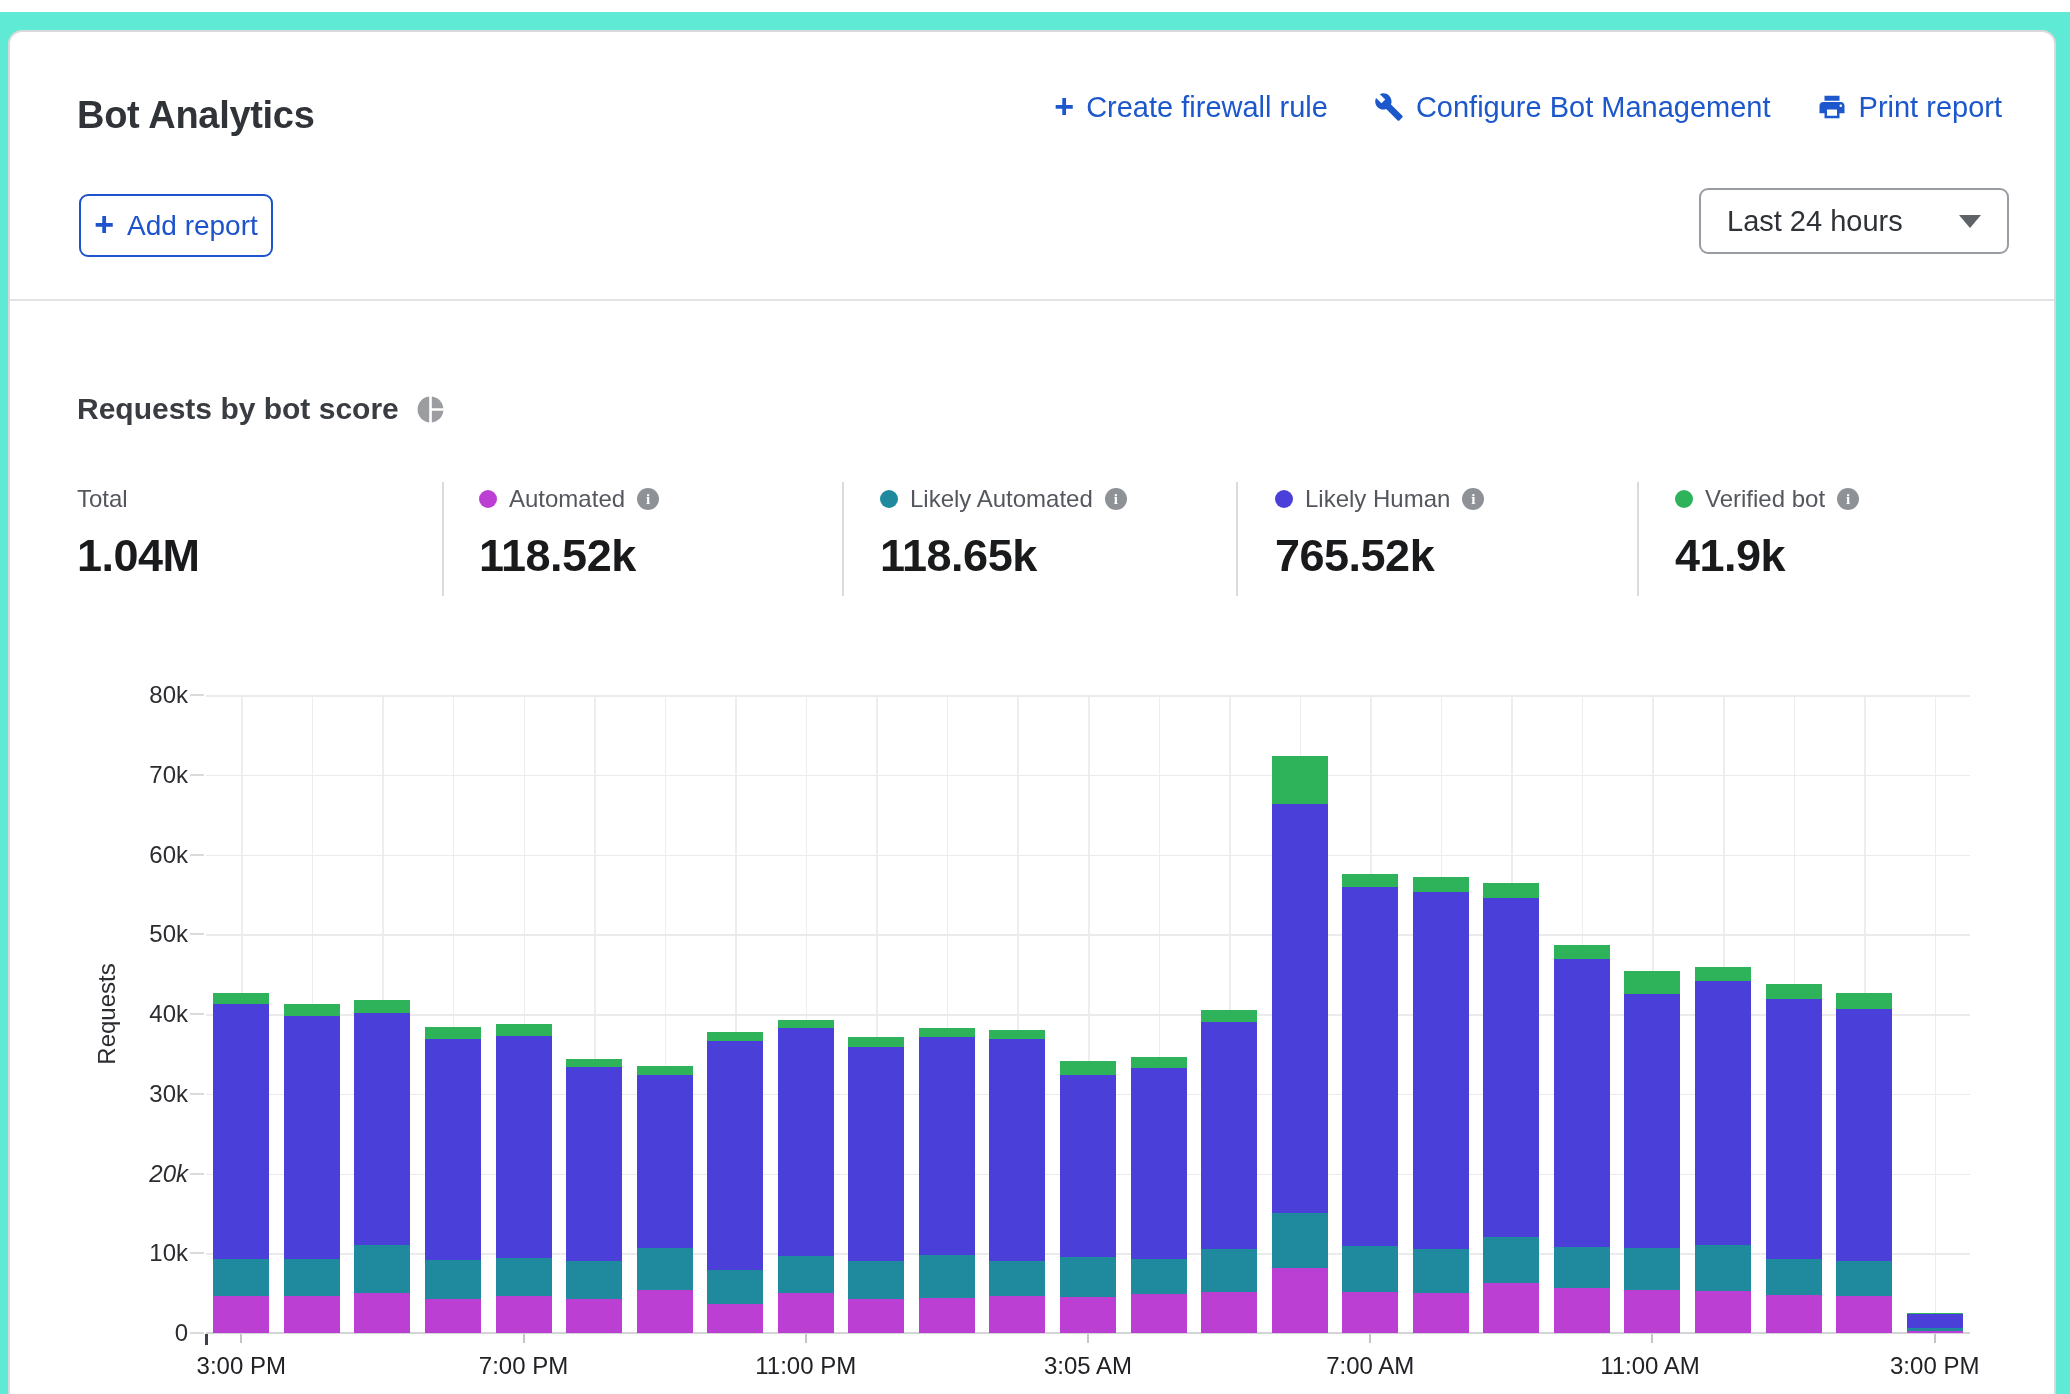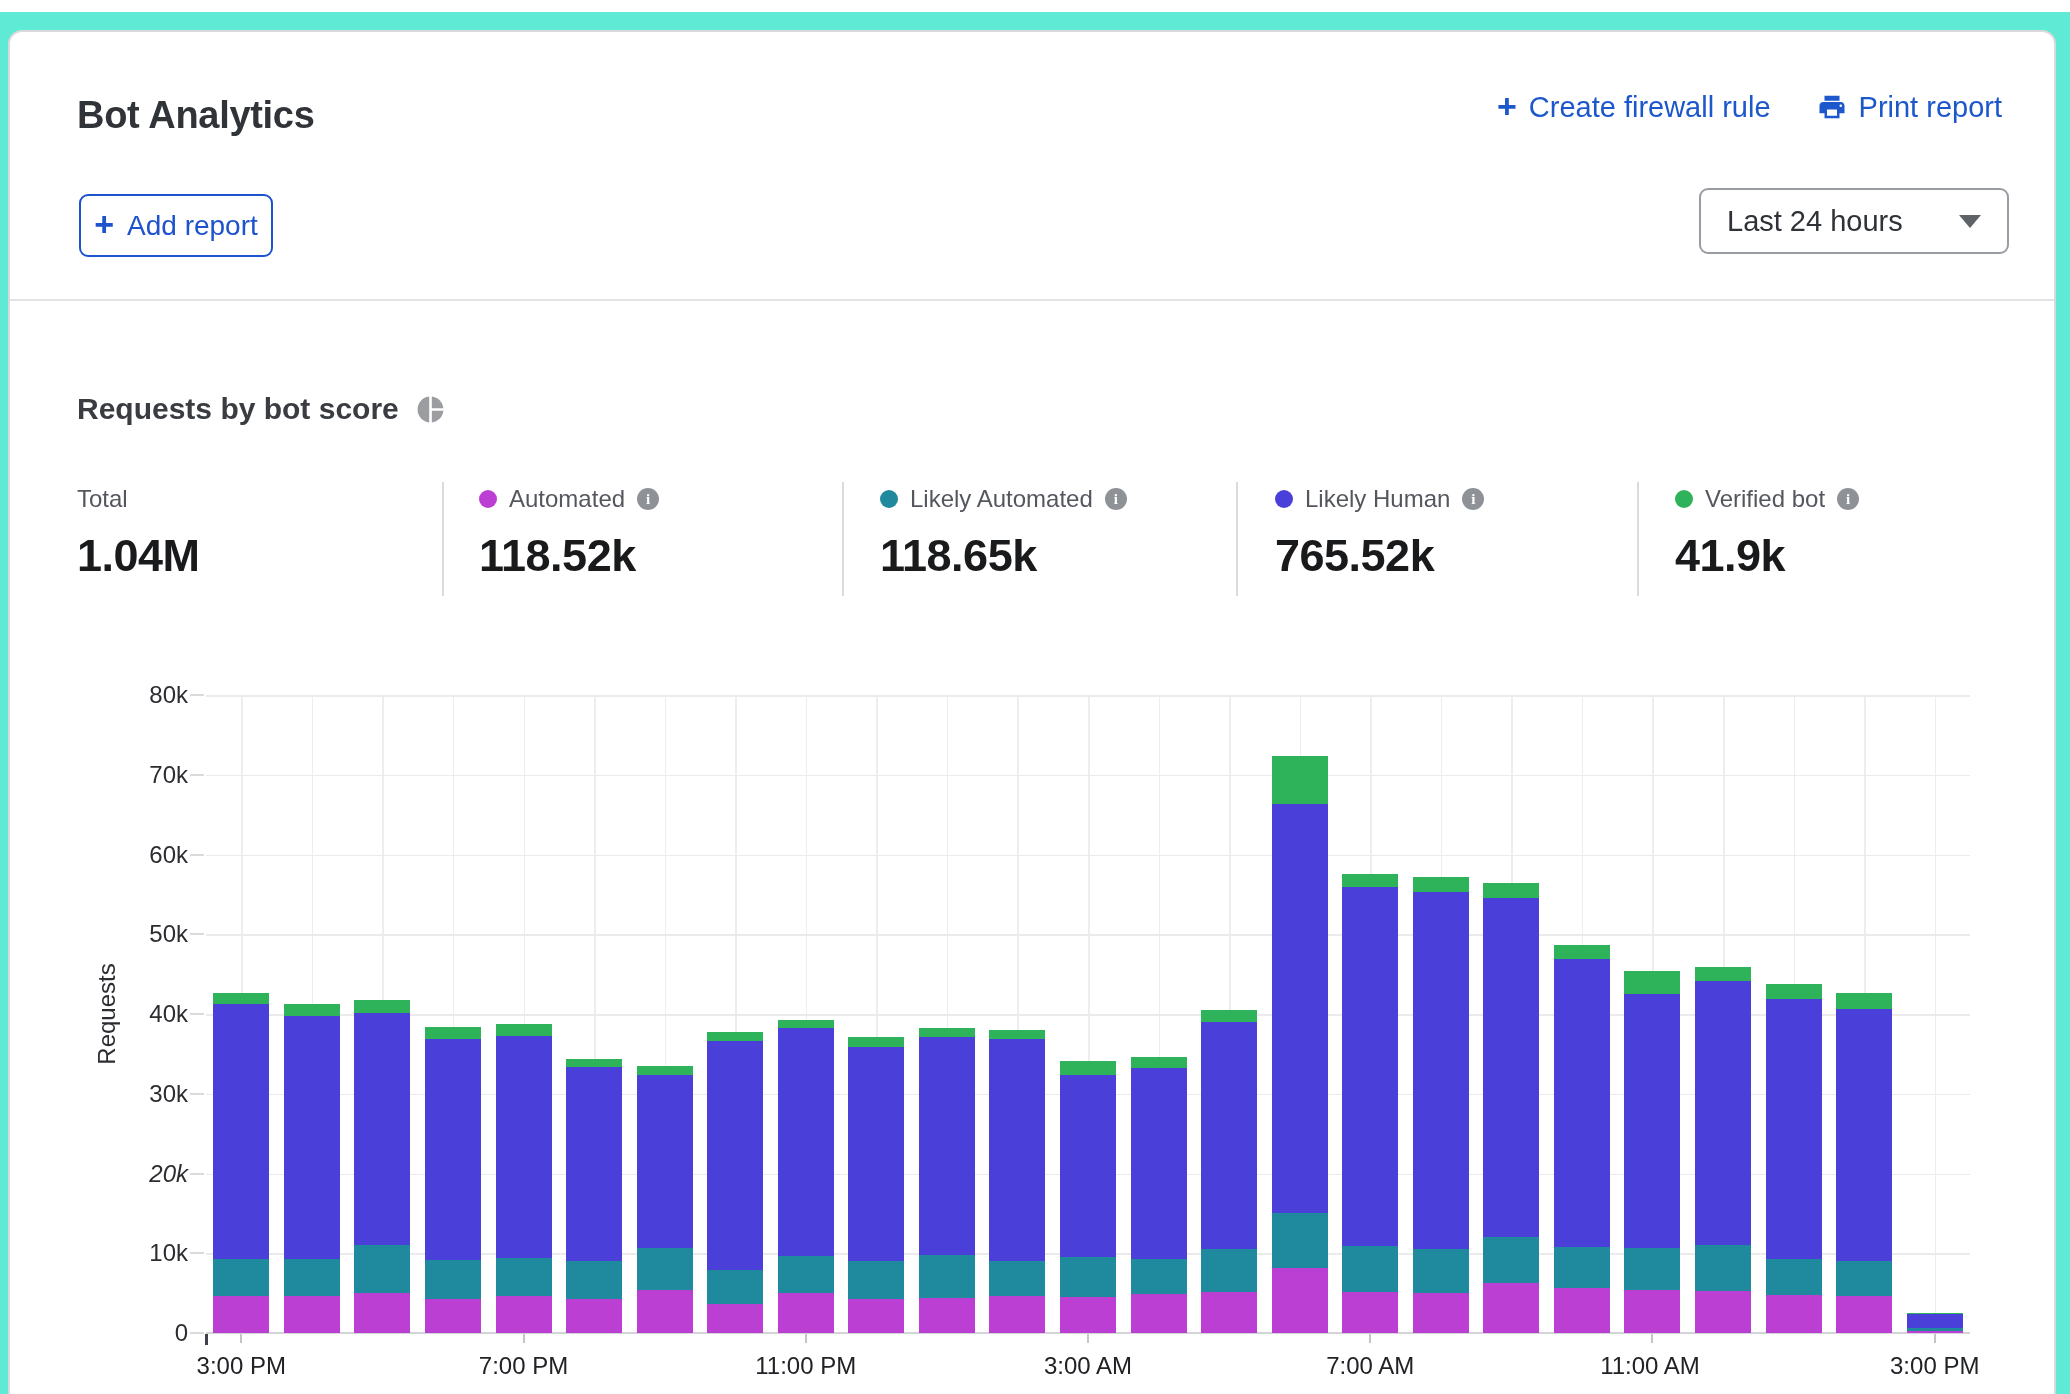--- a/index.html
+++ b/index.html
@@ -69,20 +69,28 @@
 
 <div id="root">
   <div class="card">
 
     <h1 class="page-title">Bot Analytics</h1>
 
     <div class="actions">
       <div class="action-link">
         <span class="plus-glyph">+</span>
         <span>Create firewall rule</span>
+      </div>
+      <div class="action-link">
+        <span>
+          <svg width="30" height="30" viewBox="0 0 24 24" fill="#1c57cb">
+              <path d="M22.7 19l-9.1-9.1c.9-2.3.4-5-1.5-6.9-2-2-5-2.4-7.4-1.3L9 6 6 9 1.6 4.7C.4 7.1.9 10.1 2.9 12.1c1.9 1.9 4.6 2.4 6.9 1.5l9.1 9.1c.4.4 1 .4 1.4 0l2.3-2.3c.5-.4.5-1.1.1-1.4z"></path>
+            </svg>
+        </span>
+        <span>Configure Bot Management</span>
       </div>
       <div class="action-link">
         <span>
           <svg width="30" height="30" viewBox="0 0 24 24" fill="#1c57cb">
               <path d="M19 8H5c-1.66 0-3 1.34-3 3v6h4v4h12v-4h4v-6c0-1.66-1.34-3-3-3zm-3 11H8v-5h8v5zm3-7c-.55 0-1-.45-1-1s.45-1 1-1 1 .45 1 1-.45 1-1 1zm-1-9H6v4h12V3z"></path>
             </svg>
         </span>
         <span>Print report</span>
       </div>
     </div>
@@ -173,21 +181,21 @@
         <div class="y-tick-mark" style="left: 180px; top: 741.75px;"></div>
         <div class="y-tick-label" style="left: 88px; top: 648px;">80k</div>
         <div class="y-tick-mark" style="left: 180px; top: 662px;"></div>
         <div class="x-tick-mark" style="left: 230.28px;"></div>
         <div class="x-tick-label" style="left: 146.28px;">3:00 PM</div>
         <div class="x-tick-mark" style="left: 512.52px;"></div>
         <div class="x-tick-label" style="left: 428.52px;">7:00 PM</div>
         <div class="x-tick-mark" style="left: 794.76px;"></div>
         <div class="x-tick-label" style="left: 710.76px;">11:00 PM</div>
         <div class="x-tick-mark" style="left: 1077px;"></div>
-        <div class="x-tick-label" style="left: 993px;">3:00 AM</div>
+        <div class="x-tick-label" style="left: 993px;">3:05 AM</div>
         <div class="x-tick-mark" style="left: 1359.24px;"></div>
         <div class="x-tick-label" style="left: 1275.24px;">7:00 AM</div>
         <div class="x-tick-mark" style="left: 1641.48px;"></div>
         <div class="x-tick-label" style="left: 1555px;">11:00 AM</div>
         <div class="x-tick-mark" style="left: 1923.72px;"></div>
         <div class="x-tick-label" style="left: 1839.72px;">3:00 PM</div>
       </div>
     <div class="plot" id="plot">
         <div class="vgrid" style="left: 35.28px;"></div>
         <div class="vgrid" style="left: 105.84px;"></div>

